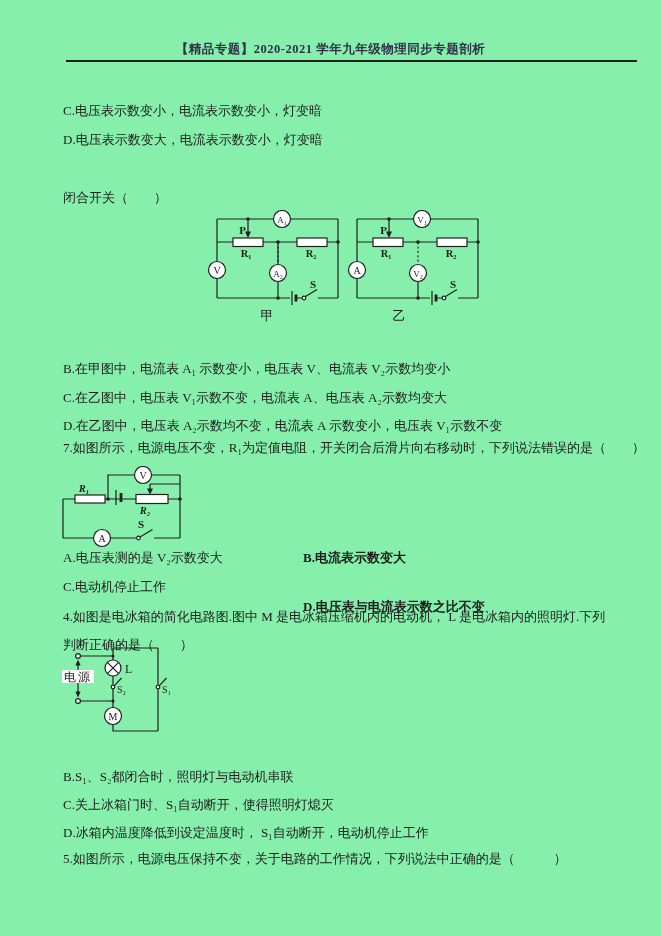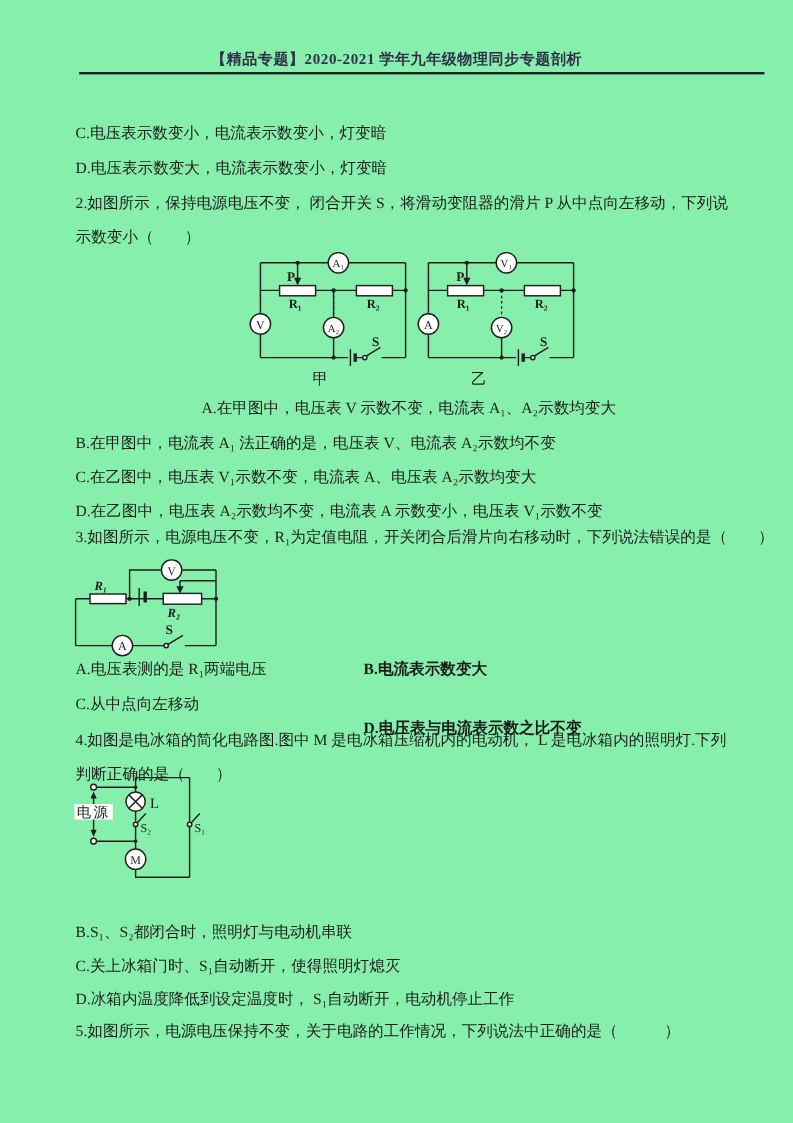--- a/index.html
+++ b/index.html
@@ -32,22 +32,21 @@
 <body>
 
 <div class="page">
 
   <div class="hdr">【精品专题】2020-2021 学年九年级物理同步专题剖析</div>
   <div class="hdr-rule"></div>
 
   <div class="ln" style="top:103px">C.电压表示数变小，电流表示数变小，灯变暗</div>
   <div class="ln" style="top:132px">D.电压表示数变大，电流表示数变小，灯变暗</div>
 
-  <div class="ln" style="top:161px">2.如图所示，保持电源电压不变， 闭合开关 S，将滑动变阻器的滑片 P 从中点向左移动，下列说</div>
-  <div class="ln" style="top:190px">示数变小（　　）</div>
+  <div class="ln" style="top:190px">闭合开关（　　）</div>
 
   <svg class="fig" style="top:210px;left:195px" width="300" height="115" viewBox="195 210 300 115">
 
     <g>
       <path class="wire" d="M217,219 H338 M338,219 V298 M217,219 V262 M217,278 V298 M217,242 H338"></path>
       <path class="wire" d="M248,219 V232"></path>
       <polygon class="node" points="248,238 245,231.5 251,231.5"></polygon>
       <path class="wire" d="M278,242 V264"></path>
       <path class="dotline" d="M278,242 V264"></path>
       <path class="wire" d="M278,281.5 V298"></path>
@@ -99,26 +98,25 @@
       <text class="lbl" x="357" y="274" font-size="10" text-anchor="middle">A</text>
       <text class="lbl" x="418" y="276.5" font-size="9" text-anchor="middle">V₂</text>
       <text class="lbl bold" x="387" y="234" font-size="11" text-anchor="end">P</text>
       <text class="lbl bold" x="386" y="257" font-size="10.5" text-anchor="middle">R₁</text>
       <text class="lbl bold" x="451" y="257" font-size="10.5" text-anchor="middle">R₂</text>
       <text class="lbl bold" x="453" y="288" font-size="11" text-anchor="middle">S</text>
       <text class="lbl" x="399" y="320" font-size="13" text-anchor="middle">乙</text>
     </g>
   </svg>
 
-  <div class="ln indent" style="top:332px">A.在甲图中，电压表 V 示数不变，电流表 A₁、A₂示数均变大</div>
-  <div class="ln" style="top:361px">B.在甲图中，电流表 A₁ 法正确的是，电压表 V、电流表 A₂示数均不变</div>
+  <div class="ln" style="top:361px">B.在甲图中，电流表 A₁ 示数变小，电压表 V、电流表 V₂示数均变小</div>
   <div class="ln" style="top:390px">C.在乙图中，电压表 V₁示数不变，电流表 A、电压表 A₂示数均变大</div>
   <div class="ln" style="top:418px">D.在乙图中，电压表 A₂示数均不变，电流表 A 示数变小，电压表 V₁示数不变</div>
 
-  <div class="ln" style="top:440px">3.如图所示，电源电压不变，R₁为定值电阻，开关闭合后滑片向右移动时，下列说法错误的是（　　）</div>
+  <div class="ln" style="top:440px">7.如图所示，电源电压不变，R₁为定值电阻，开关闭合后滑片向右移动时，下列说法错误的是（　　）</div>
 
   <svg class="fig" style="top:466px;left:58px" width="160" height="82" viewBox="58 466 160 82">
     <g>
       <path class="wire" d="M63,499 H180 M63,499 V538 M180,475 V538"></path>
       <path class="wire" d="M108,499 V475 H134 M152,475 H180"></path>
       <path class="wire" d="M150,484 H180 M150,484 V491"></path>
       <polygon class="node" points="150,494.5 147,488.5 153,488.5"></polygon>
       <path class="wire" d="M116,490 V505"></path>
       <path class="thick" d="M121,493 V502"></path>
       <path class="wire" d="M63,538 H93.5 M110.5,538 H137 M154,538 H180"></path>
@@ -131,23 +129,23 @@
       <circle class="comp" cx="143" cy="475" r="8.5"></circle>
       <circle class="comp" cx="102" cy="538" r="8.5"></circle>
       <text class="lbl" x="143" y="479" font-size="10" text-anchor="middle">V</text>
       <text class="lbl" x="102" y="542" font-size="10" text-anchor="middle">A</text>
       <text class="lbl ital bold" x="84" y="491.5" font-size="10.5" text-anchor="middle">R₁</text>
       <text class="lbl ital bold" x="145" y="514" font-size="10.5" text-anchor="middle">R₂</text>
       <text class="lbl bold" x="141" y="528" font-size="11" text-anchor="middle">S</text>
     </g>
   </svg>
 
-  <div class="ln" style="top:550px">A.电压表测的是 R₁两端电压</div>
+  <div class="ln" style="top:550px">A.电压表测的是 V₂示数变大</div>
   <div class="ln col2" style="top:550px">B.电流表示数变大</div>
-  <div class="ln" style="top:579px">C.从中点向左移动</div>
+  <div class="ln" style="top:579px">C.电动机停止工作</div>
   <div class="ln col2" style="top:599px">D.电压表与电流表示数之比不变</div>
 
   <div class="ln" style="top:609px">4.如图是电冰箱的简化电路图.图中 M 是电冰箱压缩机内的电动机， L 是电冰箱内的照明灯.下列</div>
   <div class="ln" style="top:637px">判断正确的是（　　）</div>
 
   <svg class="fig" style="top:644px;left:55px" width="160" height="95" viewBox="55 644 160 95">
     <g>
       <path class="wire" d="M113,648 H158 M113,648 V660 M80.3,656 H113 M80.3,701 H113"></path>
       <path class="wire" d="M78,663 V693"></path>
       <polygon class="node" points="78,659.5 75.4,665.5 80.6,665.5"></polygon>

